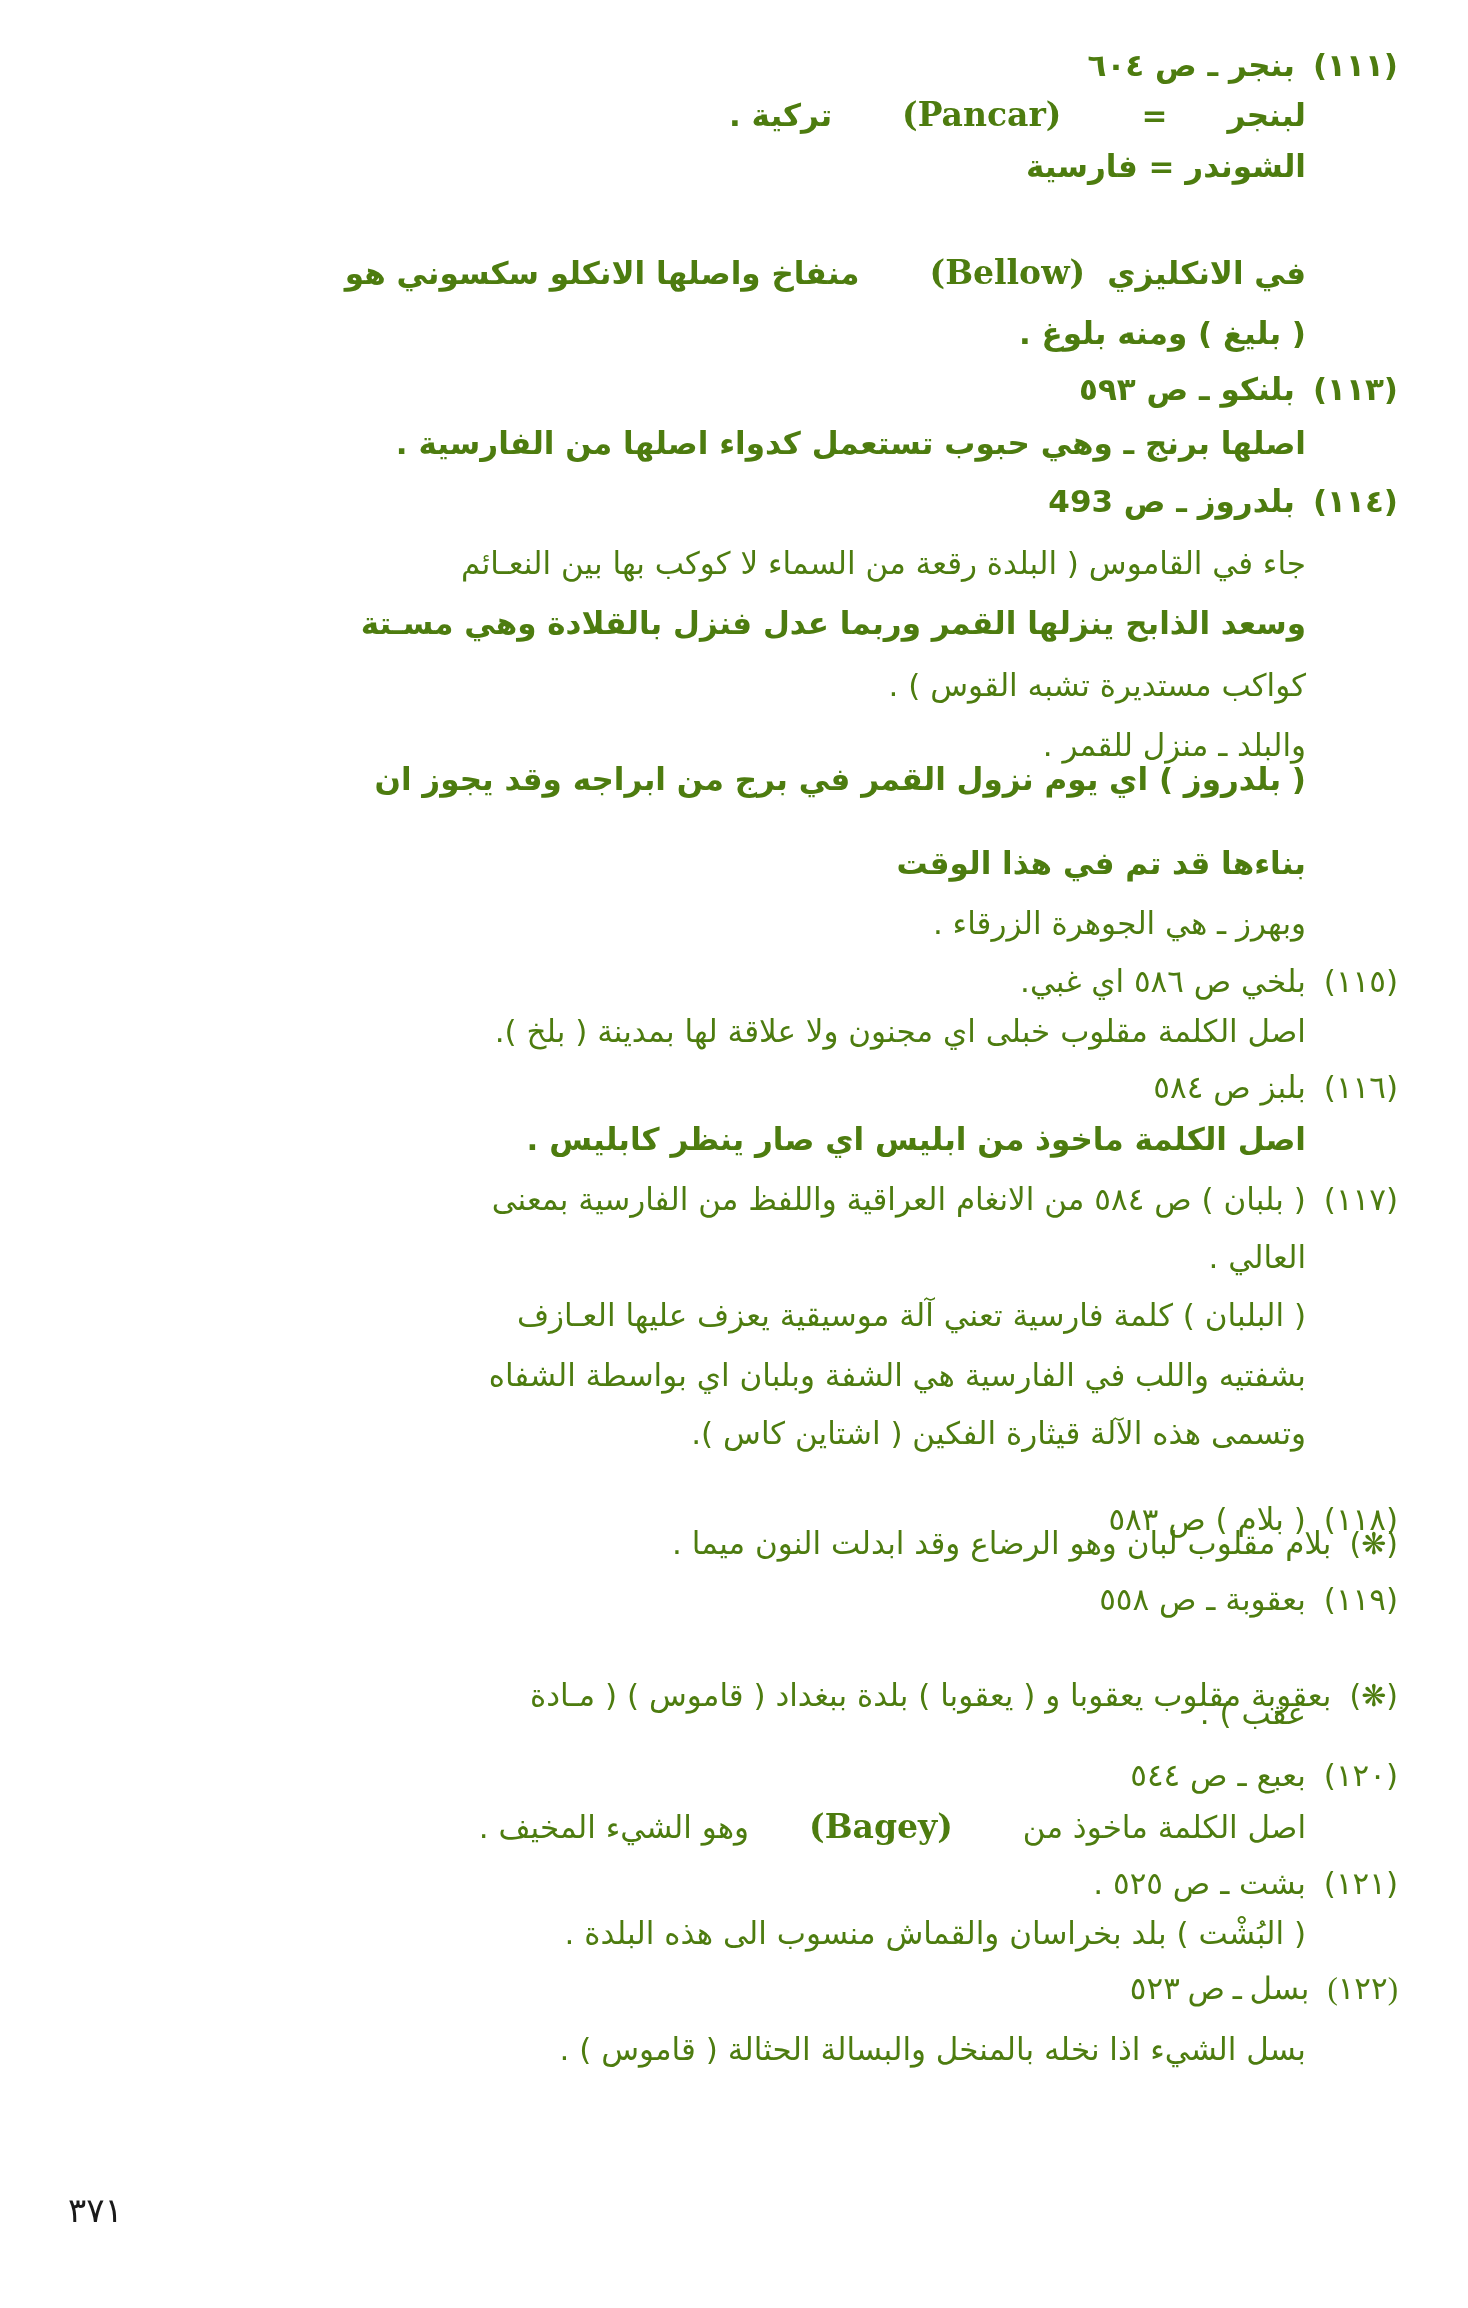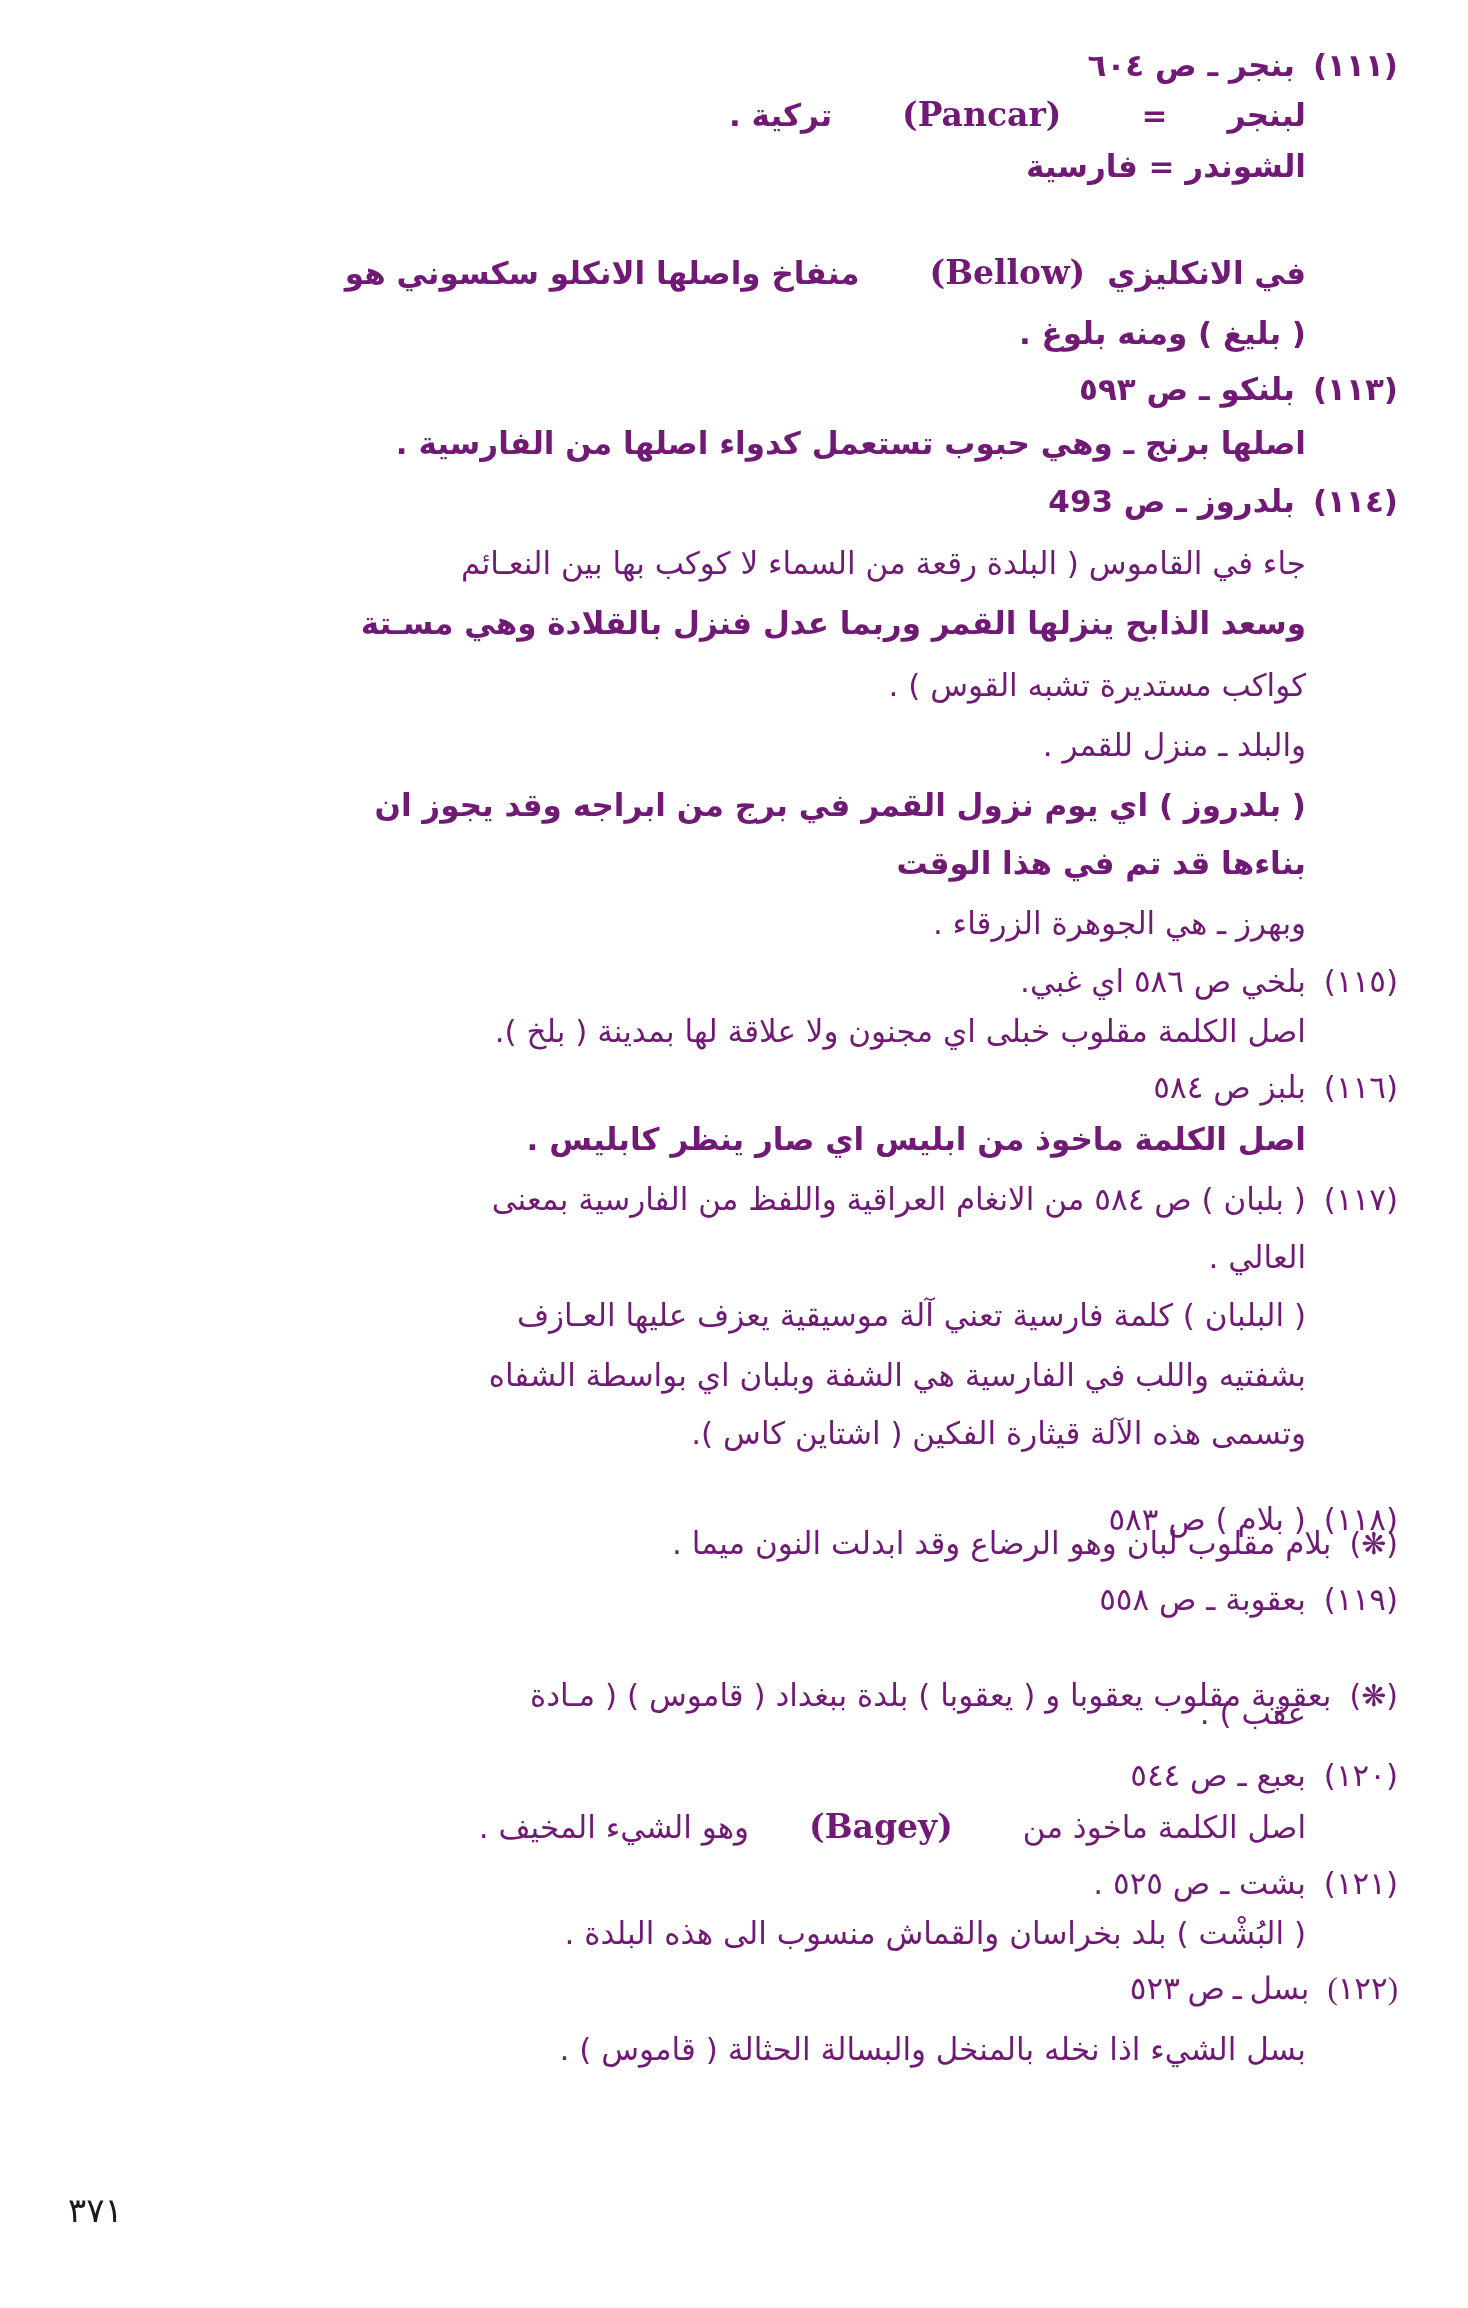--- a/index.html
+++ b/index.html
@@ -3,21 +3,21 @@
   <meta charset="utf-8">
   <style>
     html, body { margin: 0; padding: 0; background: #ffffff; }
     body {
       width: 1468px; height: 2308px; position: relative; overflow: hidden;
       font-family: "DejaVu Sans", sans-serif; color: #1a1a1a;
     }
     .page { position: absolute; left: 0; top: 0; width: 1468px; height: 2308px; }
     .line {
       position: absolute; direction: rtl; white-space: nowrap;
-      font-size: 31px; line-height: 46px; font-weight: bold; color: #701a75;
+      font-size: 31px; line-height: 46px; font-weight: bold; color: #4d7c0f;
     }
     .line.light { font-weight: normal; }
     .num { display: inline-block; margin-left: 18px; }
     .num.star { font-size: 30px; font-weight: normal; }
     .latin {
       font-family: "DejaVu Serif", serif; font-weight: bold; font-size: 33px;
       direction: ltr; unicode-bidi: isolate; display: inline-block;
     }
     .gap { display: inline-block; }
     .pageno {
@@ -48,21 +48,21 @@
   </div>
   <div class="line" style="right:162px; top:420px;">اصلها برنج ـ وهي حبوب تستعمل كدواء اصلها من الفارسية .</div>
 
   <div class="line" style="right:70px; top:478px;">
     <span class="num">(١١٤)</span><span>بلدروز ـ ص 493</span>
   </div>
   <div class="line light" style="right:162px; top:540px;">جاء في القاموس ( البلدة رقعة من السماء لا كوكب بها بين النعـائم</div>
   <div class="line" style="right:162px; top:600px;">وسعد الذابح ينزلها القمر وربما عدل فنزل بالقلادة وهي مسـتة</div>
   <div class="line light" style="right:162px; top:662px;">كواكب مستديرة تشبه القوس ) .</div>
   <div class="line light" style="right:162px; top:722px;">والبلد ـ منزل للقمر .</div>
-  <div class="line" style="right:162px; top:782px;">( بلدروز ) اي يوم نزول القمر في برج من ابراجه وقد يجوز ان</div>
+  <div class="line" style="right:162px; top:756px;">( بلدروز ) اي يوم نزول القمر في برج من ابراجه وقد يجوز ان</div>
   <div class="line" style="right:162px; top:840px;">بناءها قد تم في هذا الوقت</div>
   <div class="line light" style="right:162px; top:900px;">وبهرز ـ هي الجوهرة الزرقاء .</div>
 
   <div class="line light" style="right:70px; top:958px;">
     <span class="num">(١١٥)</span><span>بلخي ص ٥٨٦ اي غبي.</span>
   </div>
   <div class="line light" style="right:162px; top:1008px;">اصل الكلمة مقلوب خبلى اي مجنون ولا علاقة لها بمدينة ( بلخ ).</div>
 
   <div class="line light" style="right:70px; top:1064px;">
     <span class="num">(١١٦)</span><span>بلبز ص ٥٨٤</span>

